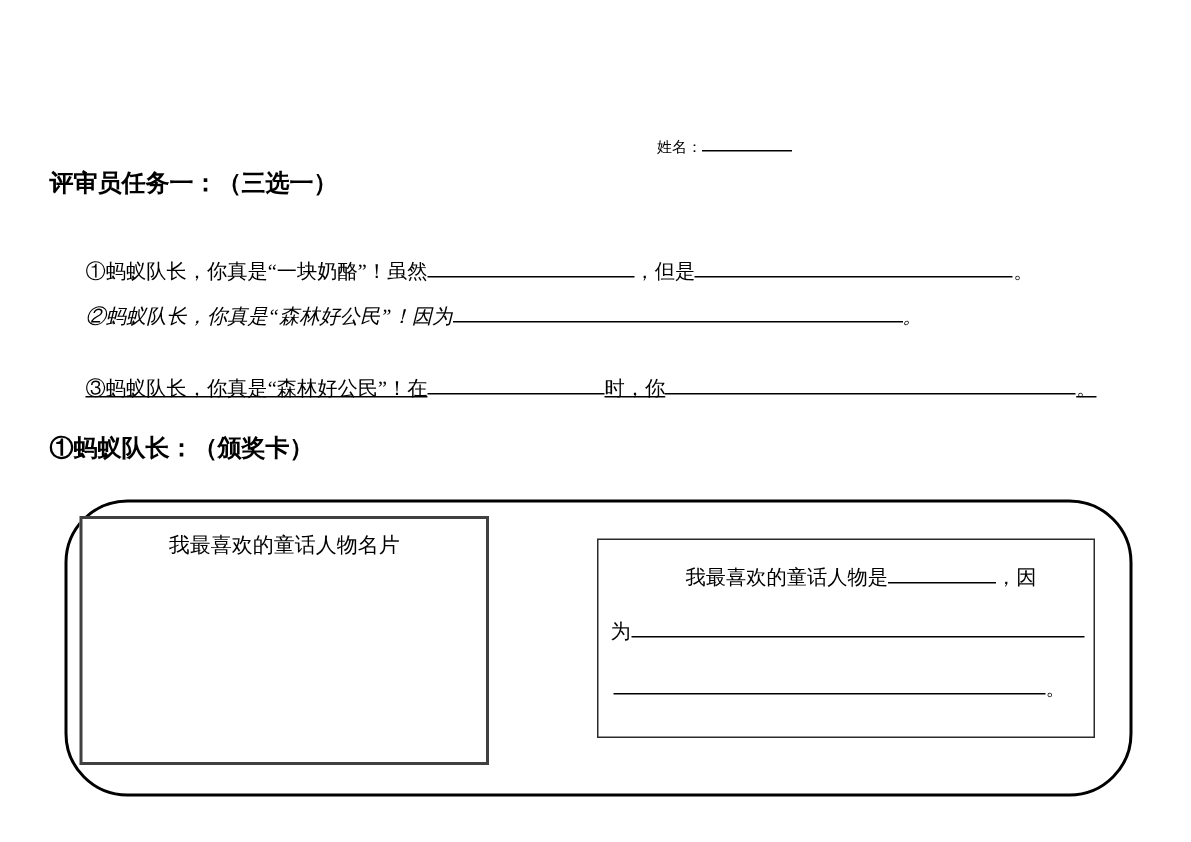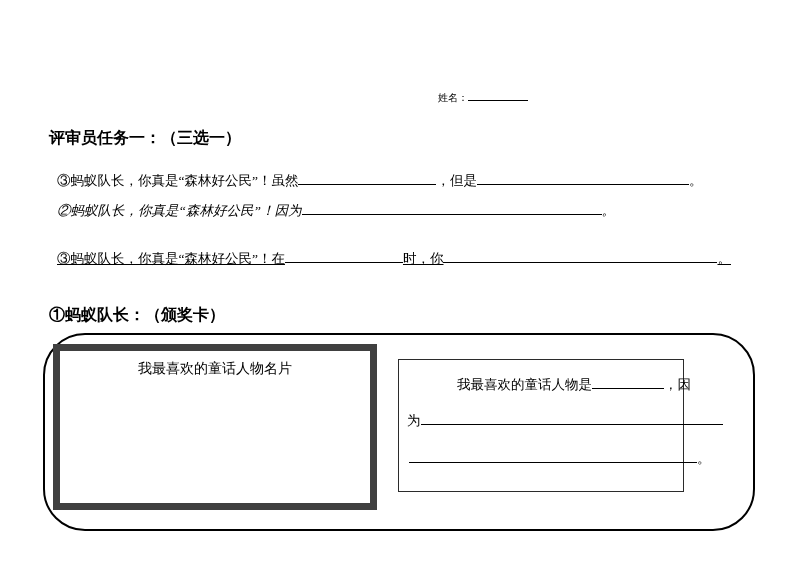--- a/index.html
+++ b/index.html
@@ -30,21 +30,21 @@
   .name-row {
     top: 86px;
     left: 438px;
     font-size: 10px;
     white-space: nowrap;
   }
   .heading {
     left: 33px;
     font-size: 16px;
     font-weight: 700;
-    margin: 16px;
+    margin: 0;
     white-space: nowrap;
   }
   .h-task1 { top: 112px; }
   .h-task2 { top: 289px; }
   .item {
     left: 57px;
     font-size: 13.5px;
     line-height: 20px;
     white-space: nowrap;
   }
@@ -67,35 +67,35 @@
     top: 333px;
     width: 712px;
     height: 198px;
     border: 2px solid #000000;
     border-radius: 42px;
     box-sizing: border-box;
   }
   .card-left {
     left: 53px;
     top: 344px;
-    width: 324px;
+    width: 273px;
     height: 166px;
-    border: 7px solid #404040;
+    border: 2px solid #404040;
     box-sizing: border-box;
     background: #ffffff;
   }
   .card-left-title {
     padding-top: 9px;
     text-align: center;
     font-size: 14px;
   }
   .card-right {
     left: 398px;
     top: 359px;
-    width: 286px;
+    width: 332px;
     height: 133px;
     border: 1px solid #2b2b2b;
     box-sizing: border-box;
     background: #ffffff;
     font-size: 13.5px;
   }
   .r-line1 { position: absolute; top: 14px; left: 58px; white-space: nowrap; }
   .r-line2 { position: absolute; top: 50px; left: 8px;  white-space: nowrap; }
   .r-line3 { position: absolute; top: 88px; left: 10px; white-space: nowrap; }
   .rb1 { width: 72px; }
@@ -108,21 +108,21 @@
 <div class="page">
 
 
   <div class="abs name-row">
     <span>姓名：</span><span class="blank name-blank"></span>
   </div>
 
   <h2 class="abs heading h-task1">评审员任务一：（三选一）</h2>
 
   <div class="abs item item1">
-    <span>③蚂蚁队长，你真是“森林好公民”！虽然</span><span class="blank b1a"></span><span>，但是</span><span class="blank b1b"></span><span>。</span>
+    <span>①蚂蚁队长，你真是“一块奶酪”！虽然</span><span class="blank b1a"></span><span>，但是</span><span class="blank b1b"></span><span>。</span>
   </div>
 
   <div class="abs item item2">
     <span>②蚂蚁队长，你真是“森林好公民”！因为</span><span class="blank b2"></span><span>。</span>
   </div>
 
   <div class="abs item item3">
     <span>③蚂蚁队长，你真是“森林好公民”！在</span><span class="blank b3a"></span><span>时，你</span><span class="blank b3b"></span><span>。</span>
   </div>
 

